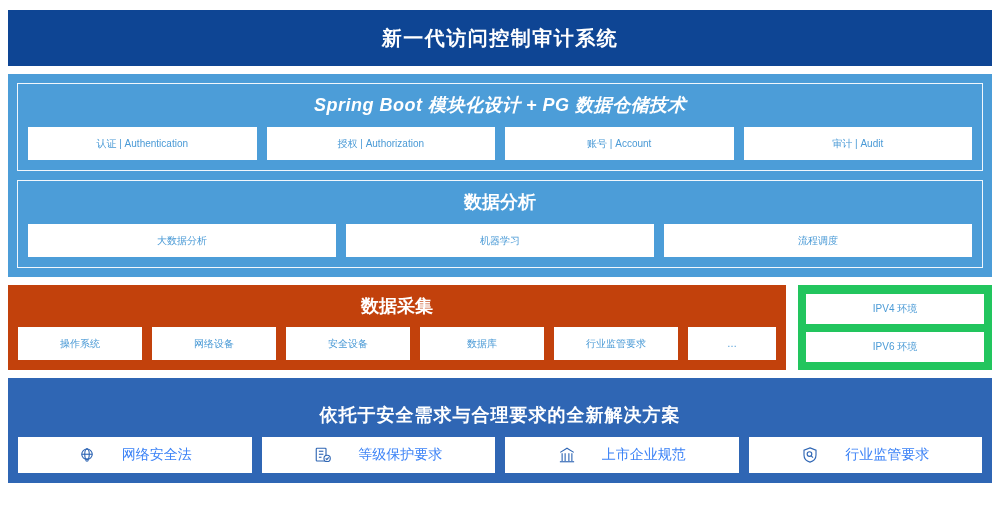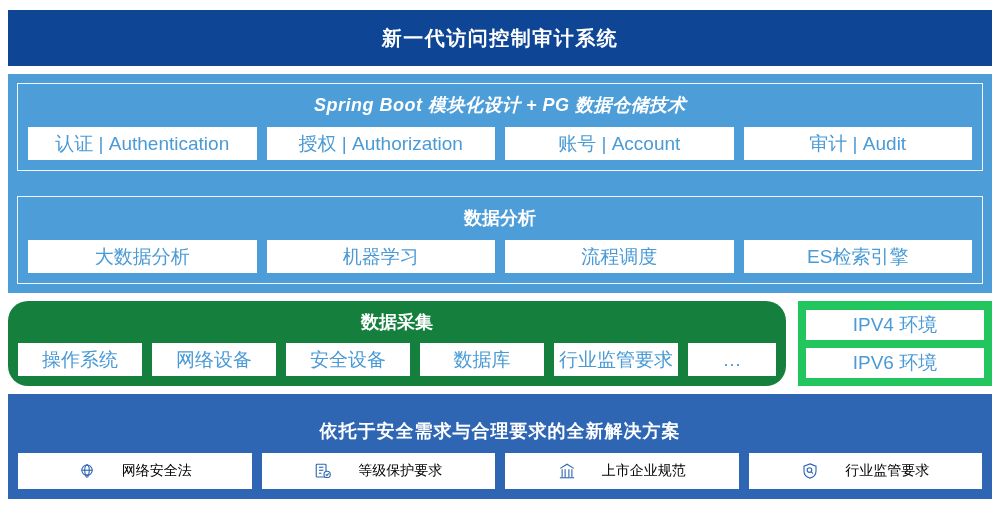--- a/index.html
+++ b/index.html
@@ -40,21 +40,21 @@
     letter-spacing: 1.5px;
   }
 
   
   .platform {
     flex: 0 0 auto;
     background: #4c9dd8;
     padding: 9px 9px;
     display: flex;
     flex-direction: column;
-    gap: 25px;
+    gap: 9px;
   }
   .group {
     border: 1px solid rgba(255,255,255,0.92);
     padding: 8px 10px 10px 10px;
     display: flex;
     flex-direction: column;
     gap: 9px;
   }
   .group-title {
     text-align: center;
@@ -68,46 +68,45 @@
     letter-spacing: 0.5px;
   }
   .chips {
     display: flex;
     gap: 10px;
   }
   .chip {
     flex: 1 1 0;
     background: #ffffff;
     color: #4a9ad6;
-    font-size: 19px;
+    font-size: 10px;
     height: 33px;
     display: flex;
     align-items: center;
     justify-content: center;
     text-align: center;
     white-space: nowrap;
   }
   .chip.narrow {
     flex: 0 0 88px;
   }
 
   
   .collect-row {
     flex: 0 0 auto;
     display: flex;
     gap: 12px;
   }
   .collect {
     flex: 1 1 auto;
-    background: #15803d;
+    background: #c2410c;
     padding: 8px 10px 10px 10px;
     display: flex;
     flex-direction: column;
     gap: 8px;
-    border-radius: 20px;
   }
   .env {
     flex: 0 0 178px;
     background: #22c55e;
     padding: 8px;
     display: flex;
     flex-direction: column;
     gap: 8px;
     justify-content: center;
   }
@@ -124,21 +123,21 @@
     display: flex;
     flex-direction: column;
     gap: 9px;
   }
   .solution .group-title {
     font-size: 18px;
     letter-spacing: 1px;
   }
   .solution .chip {
     height: 36px;
-    color: #000000;
+    color: #3b82f6;
     font-size: 14px;
     gap: 26px;
   }
   .chip-icon {
     display: inline-flex;
     align-items: center;
     justify-content: center;
     width: 18px;
     height: 18px;
     flex: 0 0 18px;
@@ -167,21 +166,20 @@
         <div class="chip">审计 | Audit</div>
       </div>
     </div>
 
     <div class="group">
       <div class="group-title">数据分析</div>
       <div class="chips">
         <div class="chip">大数据分析</div>
         <div class="chip">机器学习</div>
         <div class="chip">流程调度</div>
-        <div class="chip">ES检索引擎</div>
       </div>
     </div>
 
   </div>
 
   <div class="collect-row">
 
     <div class="collect">
       <div class="group-title">数据采集</div>
       <div class="chips">

